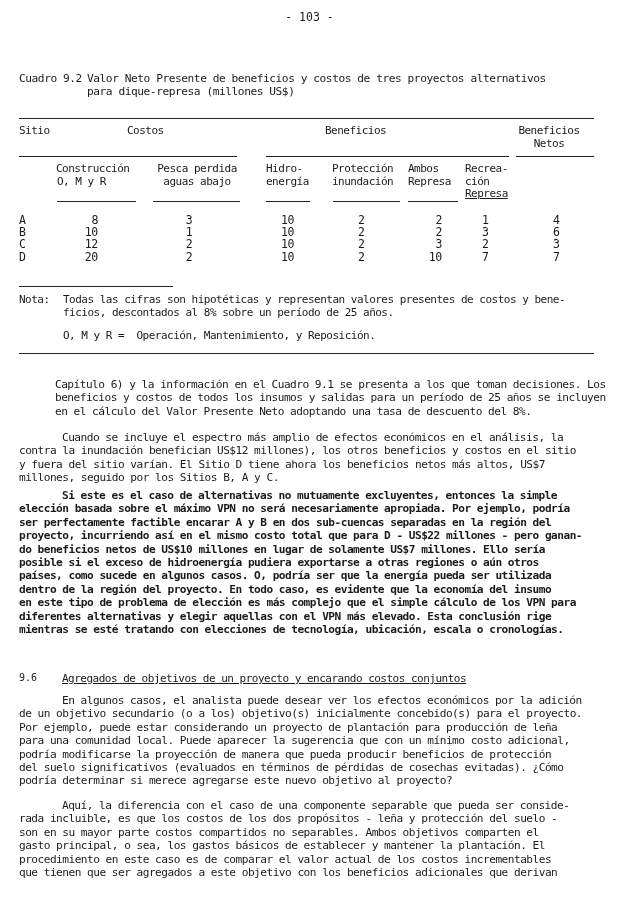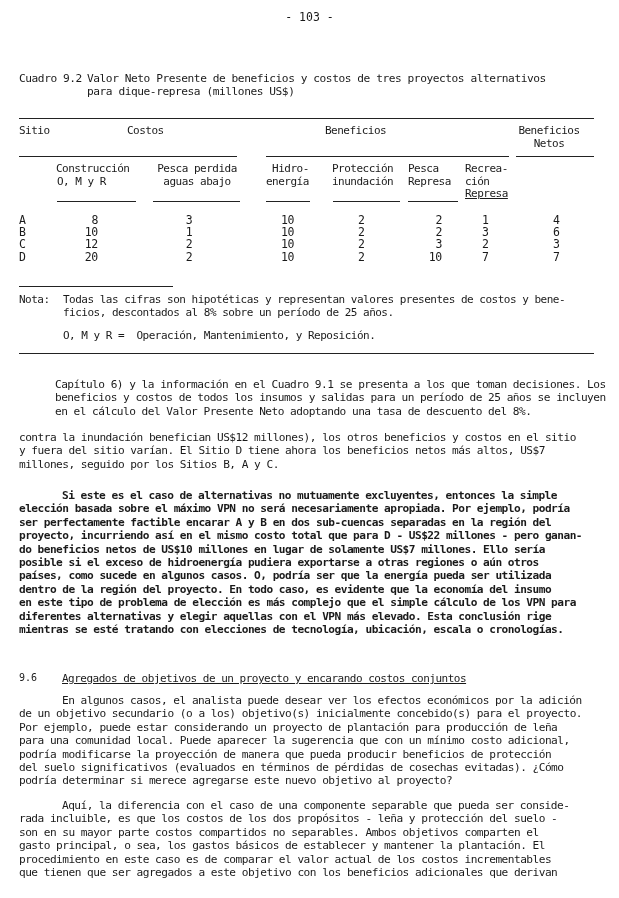--- a/index.html
+++ b/index.html
@@ -52,30 +52,30 @@
 <div class="rule" style="left:516px; width:78px; top:156px;"></div>
 
 <div class="th" style="left:56px; top:163px;">
   <div>Construcción</div>
   <div style="padding-left:1px;">O, M y R</div>
 </div>
 <div class="th" style="left:152px; top:163px; text-align:center; width:90px;">
   <div>Pesca perdida</div>
   <div>aguas abajo</div>
 </div>
-<div class="th" style="left:266px; top:163px;text-align:right;">
+<div class="th" style="left:266px; top:163px;">
   <div>Hidro-</div>
   <div>energía</div>
 </div>
 <div class="th" style="left:332px; top:163px;">
   <div>Protección</div>
   <div>inundación</div>
 </div>
 <div class="th" style="left:408px; top:163px;">
-  <div>Pesca</div>
+  <div>Ambos</div>
   <div>Represa</div>
 </div>
 <div class="th" style="left:465px; top:163px;">
   <div>Recrea-</div>
   <div>ción</div>
   <div style="text-decoration:underline;">Represa</div>
 </div>
 
 <div class="rule thin" style="left:57px; width:79px; top:201px;"></div>
 <div class="rule thin" style="left:153px; width:87px; top:201px;"></div>
@@ -143,20 +143,21 @@
 
 <div class="rule" style="left:19px; width:575px; top:353px;"></div>
 
 <div class="para" style="top:378px;margin-left:36px;">
   <span class="ln">Capítulo 6) y la información en el Cuadro 9.1 se presenta a los que toman decisiones.  Los</span>
   <span class="ln">beneficios y costos de todos los insumos y salidas para un período de 25 años se incluyen</span>
   <span class="ln">en el cálculo del Valor Presente Neto adoptando una tasa de descuento del 8%.</span>
 </div>
 
 <div class="para" style="top:431px;">
+  <span class="ln ind">Cuando se incluye el espectro más amplio de efectos económicos en el análisis, la</span>
   <span class="ln">contra la inundación benefician US$12 millones), los otros beneficios y costos en el sitio</span>
   <span class="ln">y fuera del sitio varían.  El Sitio D tiene ahora los beneficios netos más altos, US$7</span>
   <span class="ln">millones, seguido por los Sitios B, A y C.</span>
 </div>
 
 <div class="para" style="top:489px;font-weight:bold;">
   <span class="ln ind">Si este es el caso de alternativas no mutuamente excluyentes, entonces la simple</span>
   <span class="ln">elección basada sobre el máximo VPN no será necesariamente apropiada.  Por ejemplo, podría</span>
   <span class="ln">ser perfectamente factible encarar A y B en dos sub-cuencas separadas en la región del</span>
   <span class="ln">proyecto, incurriendo así en el mismo costo total que para D - US$22 millones - pero ganan-</span>

